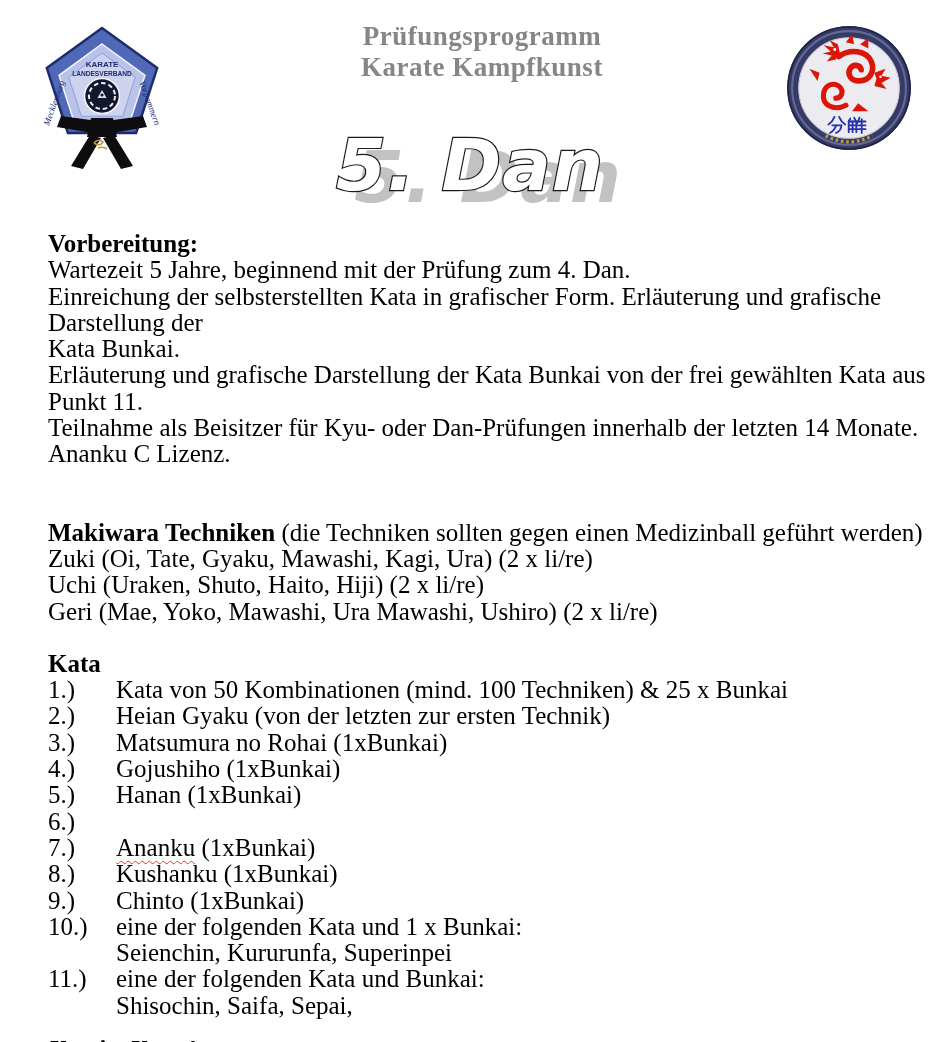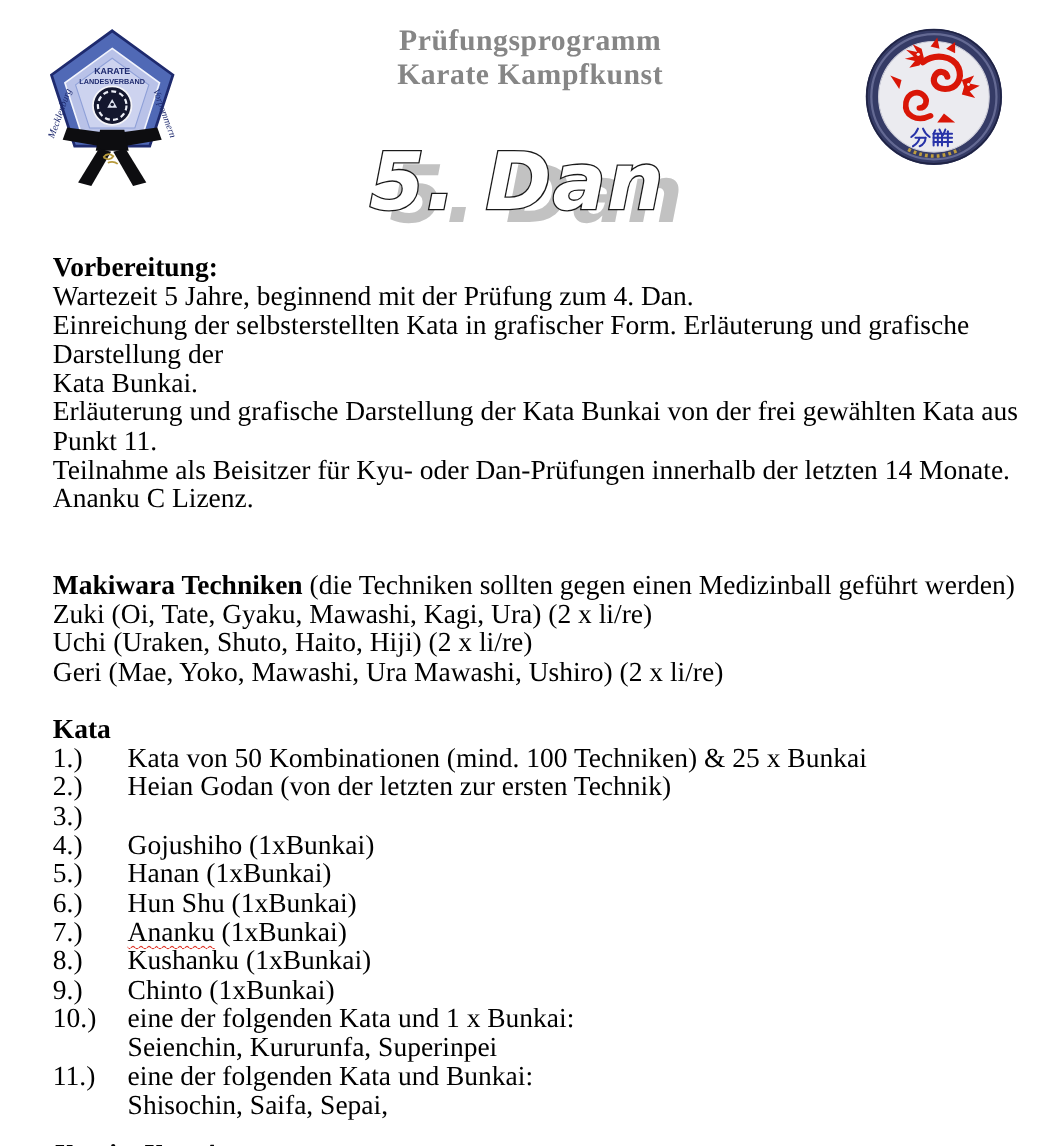--- a/index.html
+++ b/index.html
@@ -158,36 +158,36 @@
 
     <section class="sec-kata">
       <div class="line h">Kata</div>
 
       <div class="li">
         <span class="num">1.)</span>
         <span class="txt">Kata von 50 Kombinationen (mind. 100 Techniken) &amp; 25 x Bunkai</span>
       </div>
       <div class="li">
         <span class="num">2.)</span>
-        <span class="txt">Heian Godan (von der letzten zur ersten Technik)</span>
+        <span class="txt">Heian Gyaku (von der letzten zur ersten Technik)</span>
       </div>
       <div class="li">
         <span class="num">3.)</span>
+        <span class="txt">Matsumura no Rohai (1xBunkai)</span>
       </div>
       <div class="li">
         <span class="num">4.)</span>
         <span class="txt">Gojushiho (1xBunkai)</span>
       </div>
       <div class="li">
         <span class="num">5.)</span>
         <span class="txt">Hanan (1xBunkai)</span>
       </div>
       <div class="li">
         <span class="num">6.)</span>
-        <span class="txt">Hun Shu (1xBunkai)</span>
       </div>
       <div class="li">
         <span class="num">7.)</span>
         <span class="txt"><span class="squiggle">Ananku</span><span> (1xBunkai)</span></span>
       </div>
       <div class="li">
         <span class="num">8.)</span>
         <span class="txt">Kushanku (1xBunkai)</span>
       </div>
       <div class="li">

